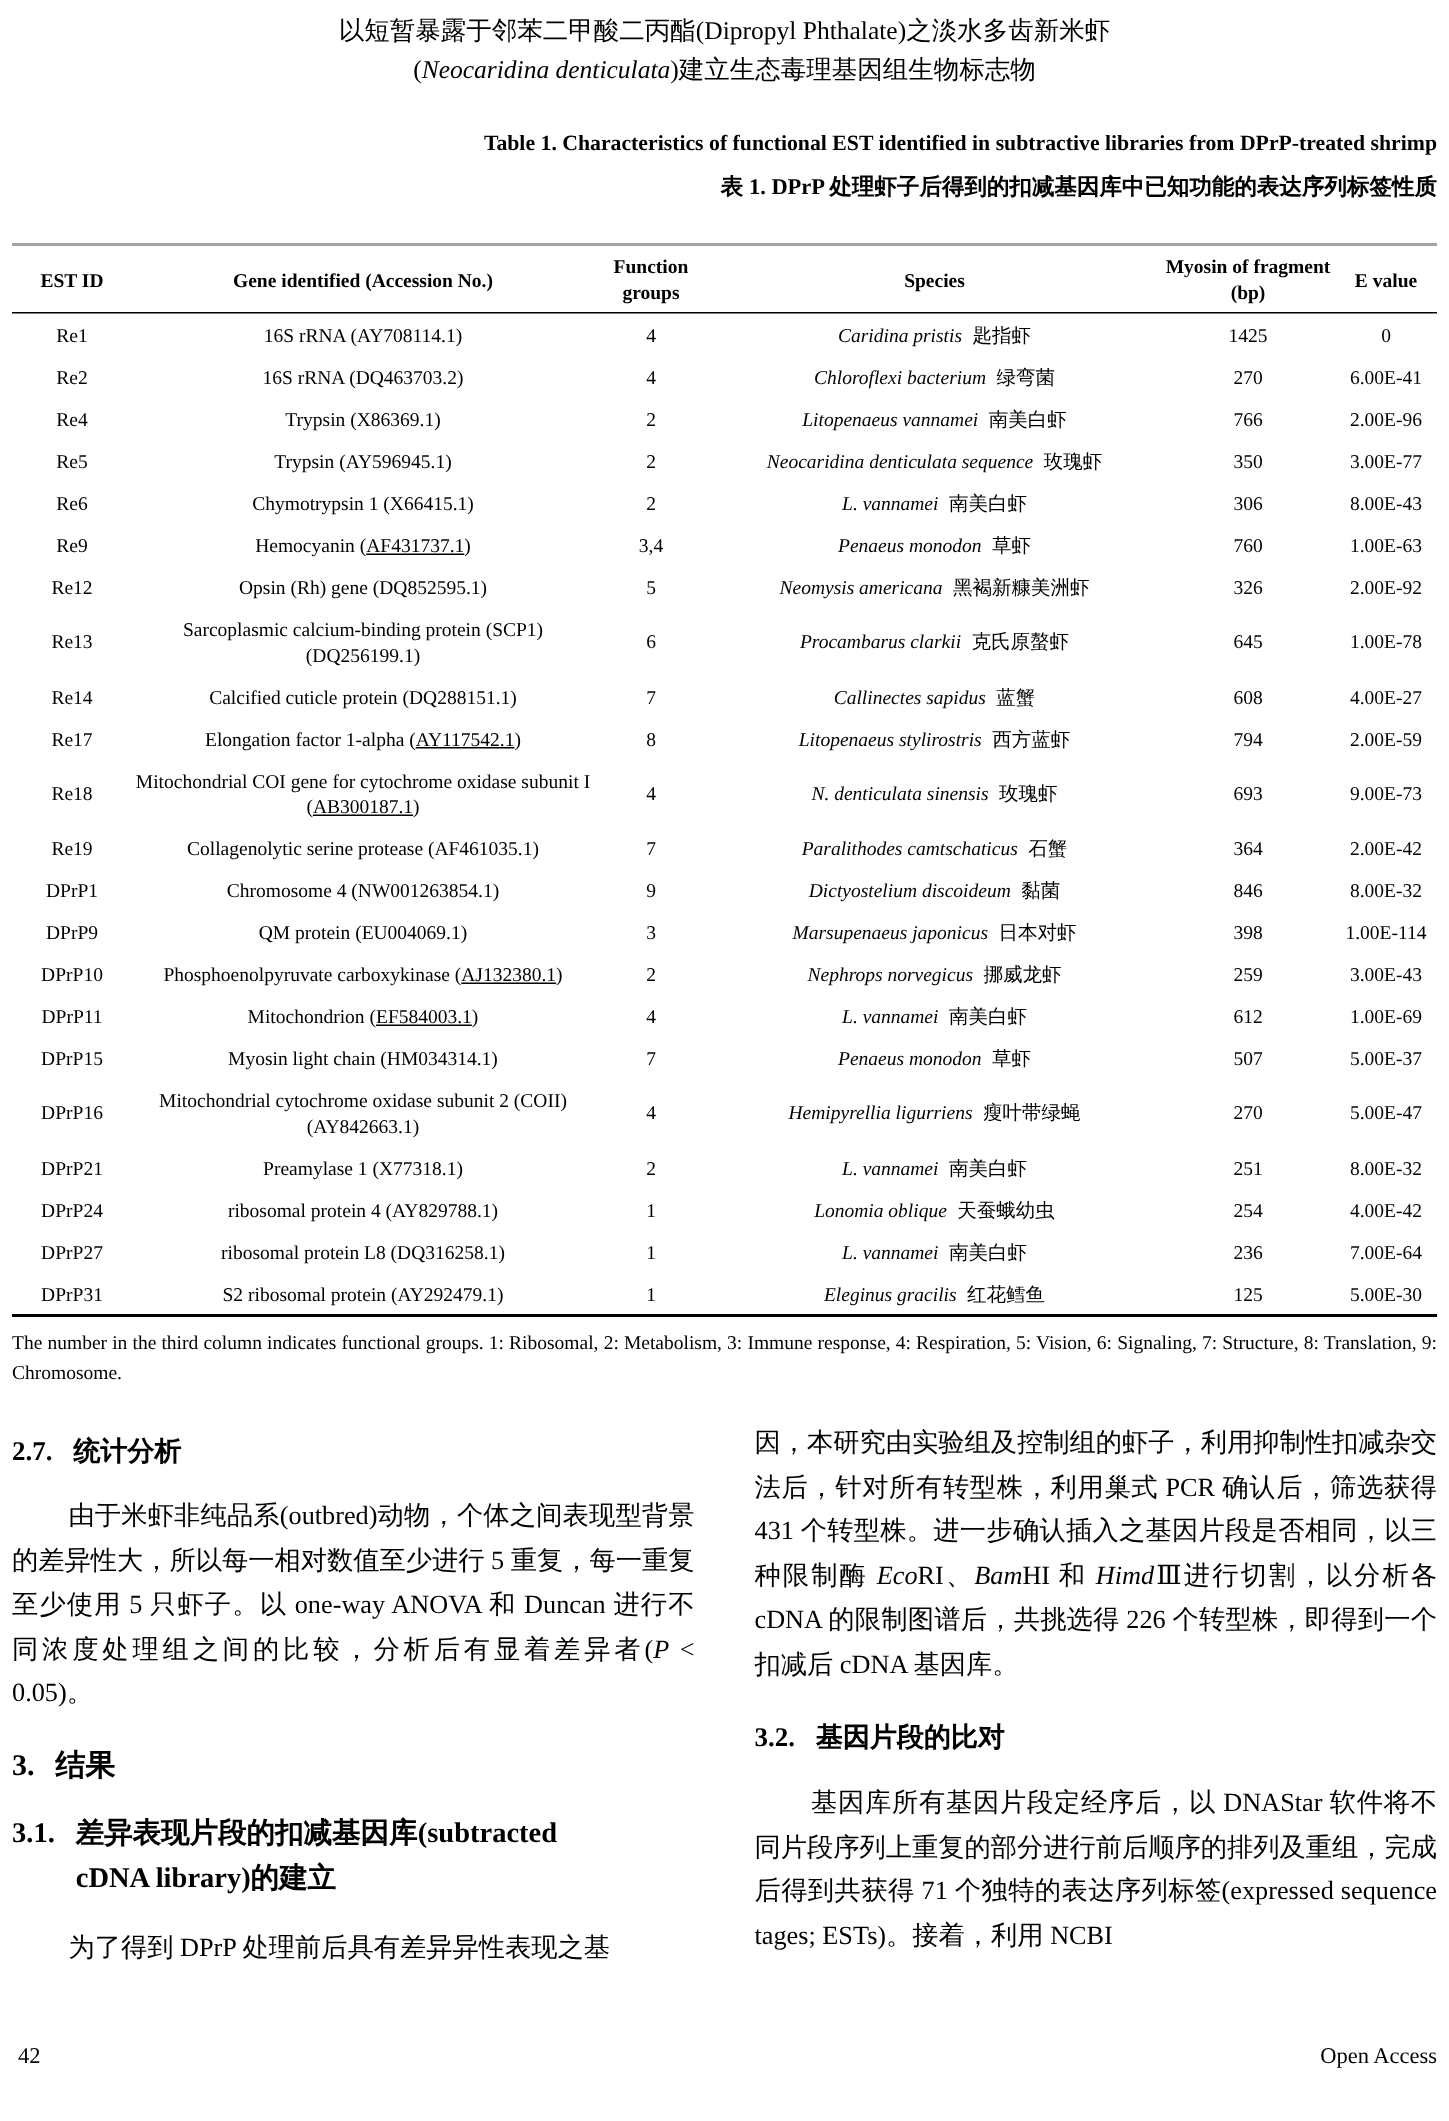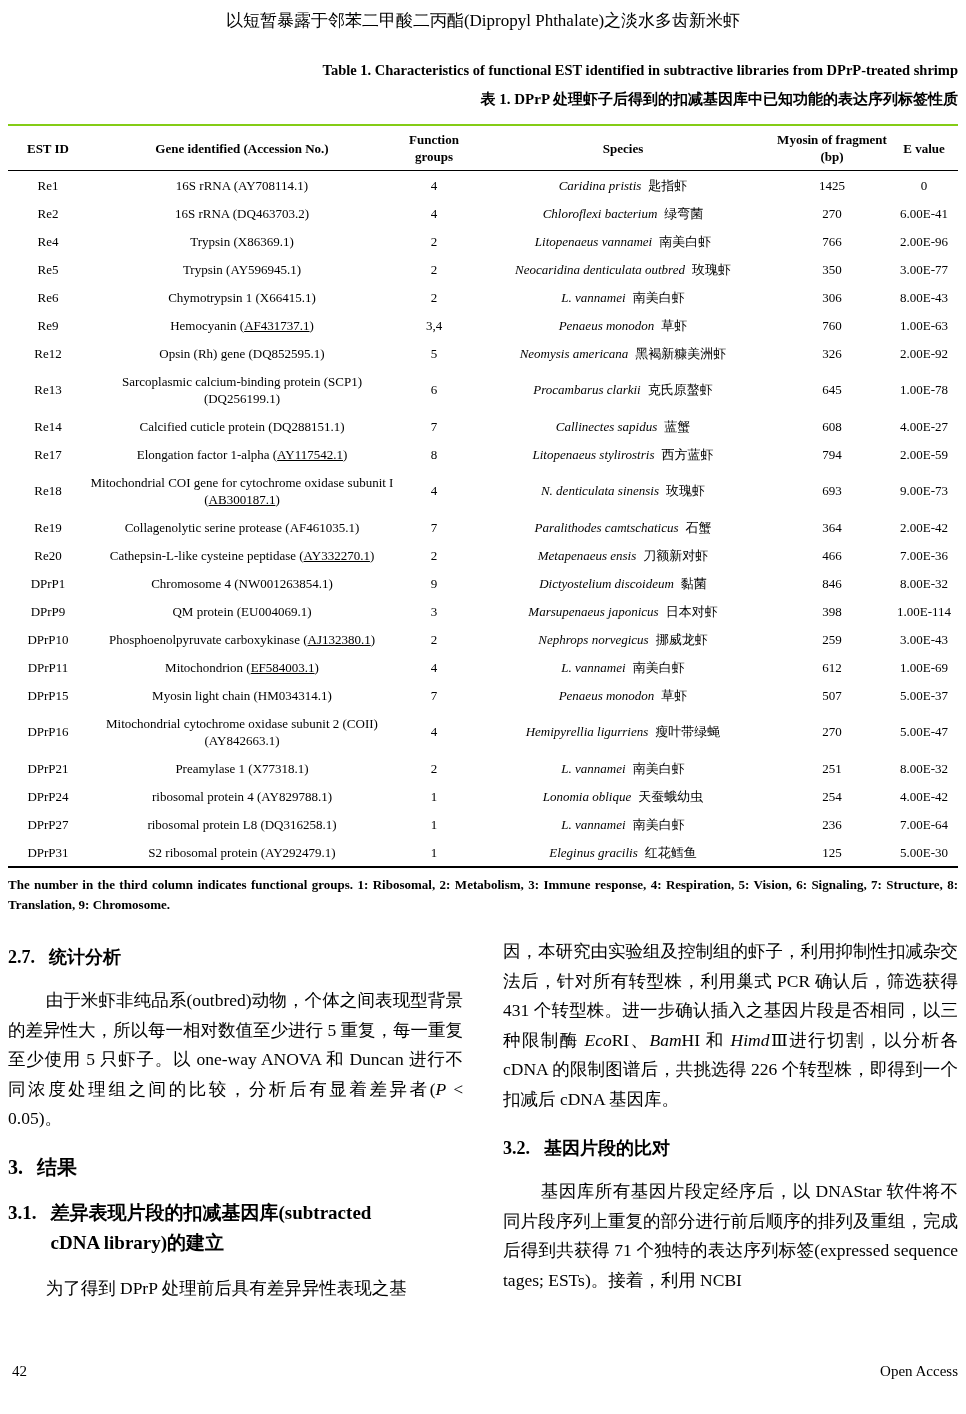--- a/index.html
+++ b/index.html
@@ -11,31 +11,31 @@
 
   
   .title{text-align:center;font-size:17px;line-height:26px;}
 
   
   .captions{margin-top:26px;text-align:right;font-weight:bold;}
   .cap-en{font-size:14.5px;line-height:20px;}
   .cap-cn{font-size:15px;line-height:20px;margin-top:9px;}
 
   
-  table.est{width:950px;border-collapse:collapse;margin-top:15px;
-            border-top:2px solid #84cc16;border-bottom:2px solid #000;
+  table.est{width:950px;border-collapse:collapse;margin-top:27px;
+            border-top:2px solid #a3a3a3;border-bottom:2px solid #000;
             font-size:13px;}
   table.est th{font-weight:bold;text-align:center;vertical-align:middle;
                padding:5px 2px;line-height:17px;border-bottom:1.5px solid #000;}
   table.est td{text-align:center;vertical-align:middle;padding:5.5px 2px;line-height:17px;}
   td.c-sp .sp-cn{margin-left:7px;}
   td.c-sp .sp-latin{font-style:italic;}
 
   
-  .footnote{margin:7px 0 5px 0;font-size:13px;line-height:20px;text-align:justify;font-weight:bold;}
+  .footnote{margin:7px 0 5px 0;font-size:13px;line-height:20px;text-align:justify;}
 
   
   .columns{display:flex;gap:40px;margin-top:22px;}
   .col{width:455px;}
   .bodyp{margin:0;font-size:17.5px;line-height:29.5px;text-align:justify;}
   .indent{text-indent:2.15em;}
   .h-num{flex:0 0 auto;margin-right:14px;}
   .hsec{display:flex;font-weight:bold;margin:0;}
   .h2s{font-size:18px;line-height:25px;margin:8px 0 16px 0;}
   .h1s{font-size:20px;line-height:26px;margin:20px 0 18px 0;}
@@ -46,20 +46,21 @@
   .footer{position:absolute;left:12px;right:8px;bottom:8px;display:flex;
           justify-content:space-between;font-size:15px;}
 </style>
 </head>
 <body>
 
 <div class="page">
 
   <div class="title">
     <div>以短暂暴露于邻苯二甲酸二丙酯(Dipropyl Phthalate)之淡水多齿新米虾</div>
+    <div><span>(</span><span class="i">Neocaridina denticulata</span><span>)建立生态毒理基因组生物标志物</span></div>
   </div>
 
   <div class="captions">
     <div class="cap-en">Table 1. Characteristics of functional EST identified in subtractive libraries from DPrP-treated shrimp</div>
     <div class="cap-cn">表 1. DPrP 处理虾子后得到的扣减基因库中已知功能的表达序列标签性质</div>
   </div>
 
   <table class="est">
     <colgroup>
       <col style="width:80px">
@@ -101,21 +102,21 @@
       <td class="c-gene"><span>Trypsin (X86369.1)</span></td>
       <td class="c-fg">2</td>
       <td class="c-sp"><span class="sp-latin">Litopenaeus vannamei</span><span class="sp-cn">南美白虾</span></td>
       <td class="c-len">766</td>
       <td class="c-ev">2.00E-96</td>
     </tr>
         <tr>
       <td class="c-est">Re5</td>
       <td class="c-gene"><span>Trypsin (AY596945.1)</span></td>
       <td class="c-fg">2</td>
-      <td class="c-sp"><span class="sp-latin">Neocaridina denticulata outbred</span><span class="sp-cn">玫瑰虾</span></td>
+      <td class="c-sp"><span class="sp-latin">Neocaridina denticulata sequence</span><span class="sp-cn">玫瑰虾</span></td>
       <td class="c-len">350</td>
       <td class="c-ev">3.00E-77</td>
     </tr>
         <tr>
       <td class="c-est">Re6</td>
       <td class="c-gene"><span>Chymotrypsin 1 (X66415.1)</span></td>
       <td class="c-fg">2</td>
       <td class="c-sp"><span class="sp-latin">L. vannamei</span><span class="sp-cn">南美白虾</span></td>
       <td class="c-len">306</td>
       <td class="c-ev">8.00E-43</td>
@@ -168,28 +169,20 @@
       <td class="c-len">693</td>
       <td class="c-ev">9.00E-73</td>
     </tr>
         <tr>
       <td class="c-est">Re19</td>
       <td class="c-gene"><span>Collagenolytic serine protease (AF461035.1)</span></td>
       <td class="c-fg">7</td>
       <td class="c-sp"><span class="sp-latin">Paralithodes camtschaticus</span><span class="sp-cn">石蟹</span></td>
       <td class="c-len">364</td>
       <td class="c-ev">2.00E-42</td>
-    </tr>
-        <tr>
-      <td class="c-est">Re20</td>
-      <td class="c-gene"><span>Cathepsin-L-like cysteine peptidase (</span><span class="u">AY332270.1</span><span>)</span></td>
-      <td class="c-fg">2</td>
-      <td class="c-sp"><span class="sp-latin">Metapenaeus ensis</span><span class="sp-cn">刀额新对虾</span></td>
-      <td class="c-len">466</td>
-      <td class="c-ev">7.00E-36</td>
     </tr>
         <tr>
       <td class="c-est">DPrP1</td>
       <td class="c-gene"><span>Chromosome 4 (NW001263854.1)</span></td>
       <td class="c-fg">9</td>
       <td class="c-sp"><span class="sp-latin">Dictyostelium discoideum</span><span class="sp-cn">黏菌</span></td>
       <td class="c-len">846</td>
       <td class="c-ev">8.00E-32</td>
     </tr>
         <tr>

